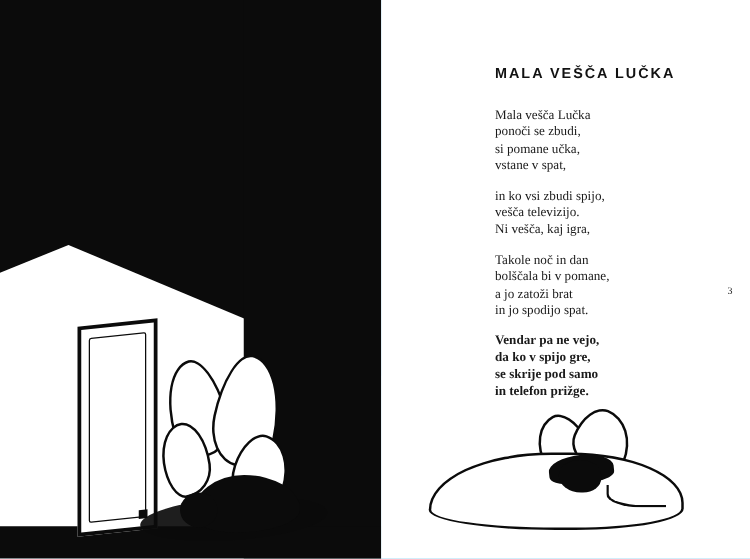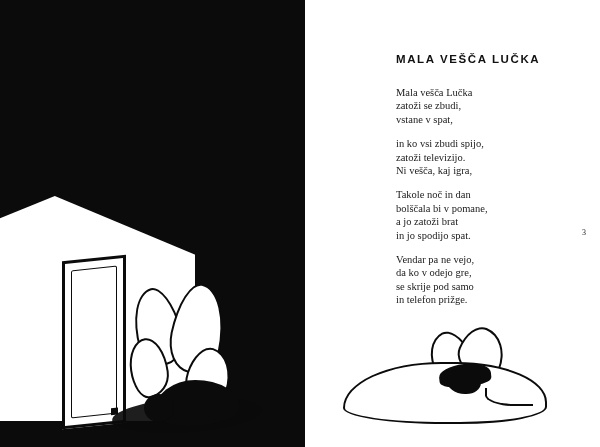--- a/index.html
+++ b/index.html
@@ -193,21 +193,21 @@
     top: 86px;
     width: 170px;
     font-family: "Liberation Serif", serif;
     font-size: 10.5px;
     line-height: 13.4px;
     color: #1a1a1a;
   }
   .stanza {
     margin: 0 0 11px 0;
   }
-  .stanza:last-child { margin-bottom: 0; }
+  .stanza:last-child { margin-bottom: 0; font-weight: bold; }
   .verse-line { display: block; white-space: nowrap; }
   .folio {
     position: absolute;
     right: 14px;
     top: 228px;
     font-family: "Liberation Serif", serif;
     font-size: 8px;
     color: #222222;
   }
 
@@ -310,37 +310,38 @@
 
   <div class="gutter"></div>
 
   <div class="right-page">
 
     <div class="poem-title">MALA VEŠČA LUČKA</div>
 
     <div class="poem-body">
       <p class="stanza">
         <span class="verse-line">Mala vešča Lučka</span>
-        <span class="verse-line">zatoži se zbudi,</span>
+        <span class="verse-line">ponoči se zbudi,</span>
+        <span class="verse-line">si pomane učka,</span>
         <span class="verse-line">vstane v spat,</span>
       </p>
       <p class="stanza">
         <span class="verse-line">in ko vsi zbudi spijo,</span>
-        <span class="verse-line">zatoži televizijo.</span>
+        <span class="verse-line">vešča televizijo.</span>
         <span class="verse-line">Ni vešča, kaj igra,</span>
       </p>
       <p class="stanza">
         <span class="verse-line">Takole noč in dan</span>
         <span class="verse-line">bolščala bi v pomane,</span>
         <span class="verse-line">a jo zatoži brat</span>
         <span class="verse-line">in jo spodijo spat.</span>
       </p>
       <p class="stanza">
         <span class="verse-line">Vendar pa ne vejo,</span>
-        <span class="verse-line">da ko v odejo gre,</span>
+        <span class="verse-line">da ko v spijo gre,</span>
         <span class="verse-line">se skrije pod samo</span>
         <span class="verse-line">in telefon prižge.</span>
       </p>
     </div>
 
     <div class="folio">3</div>
 
     <div class="figure-right">
       <div class="wing-r2-l"></div>
       <div class="wing-r2-r"></div>

